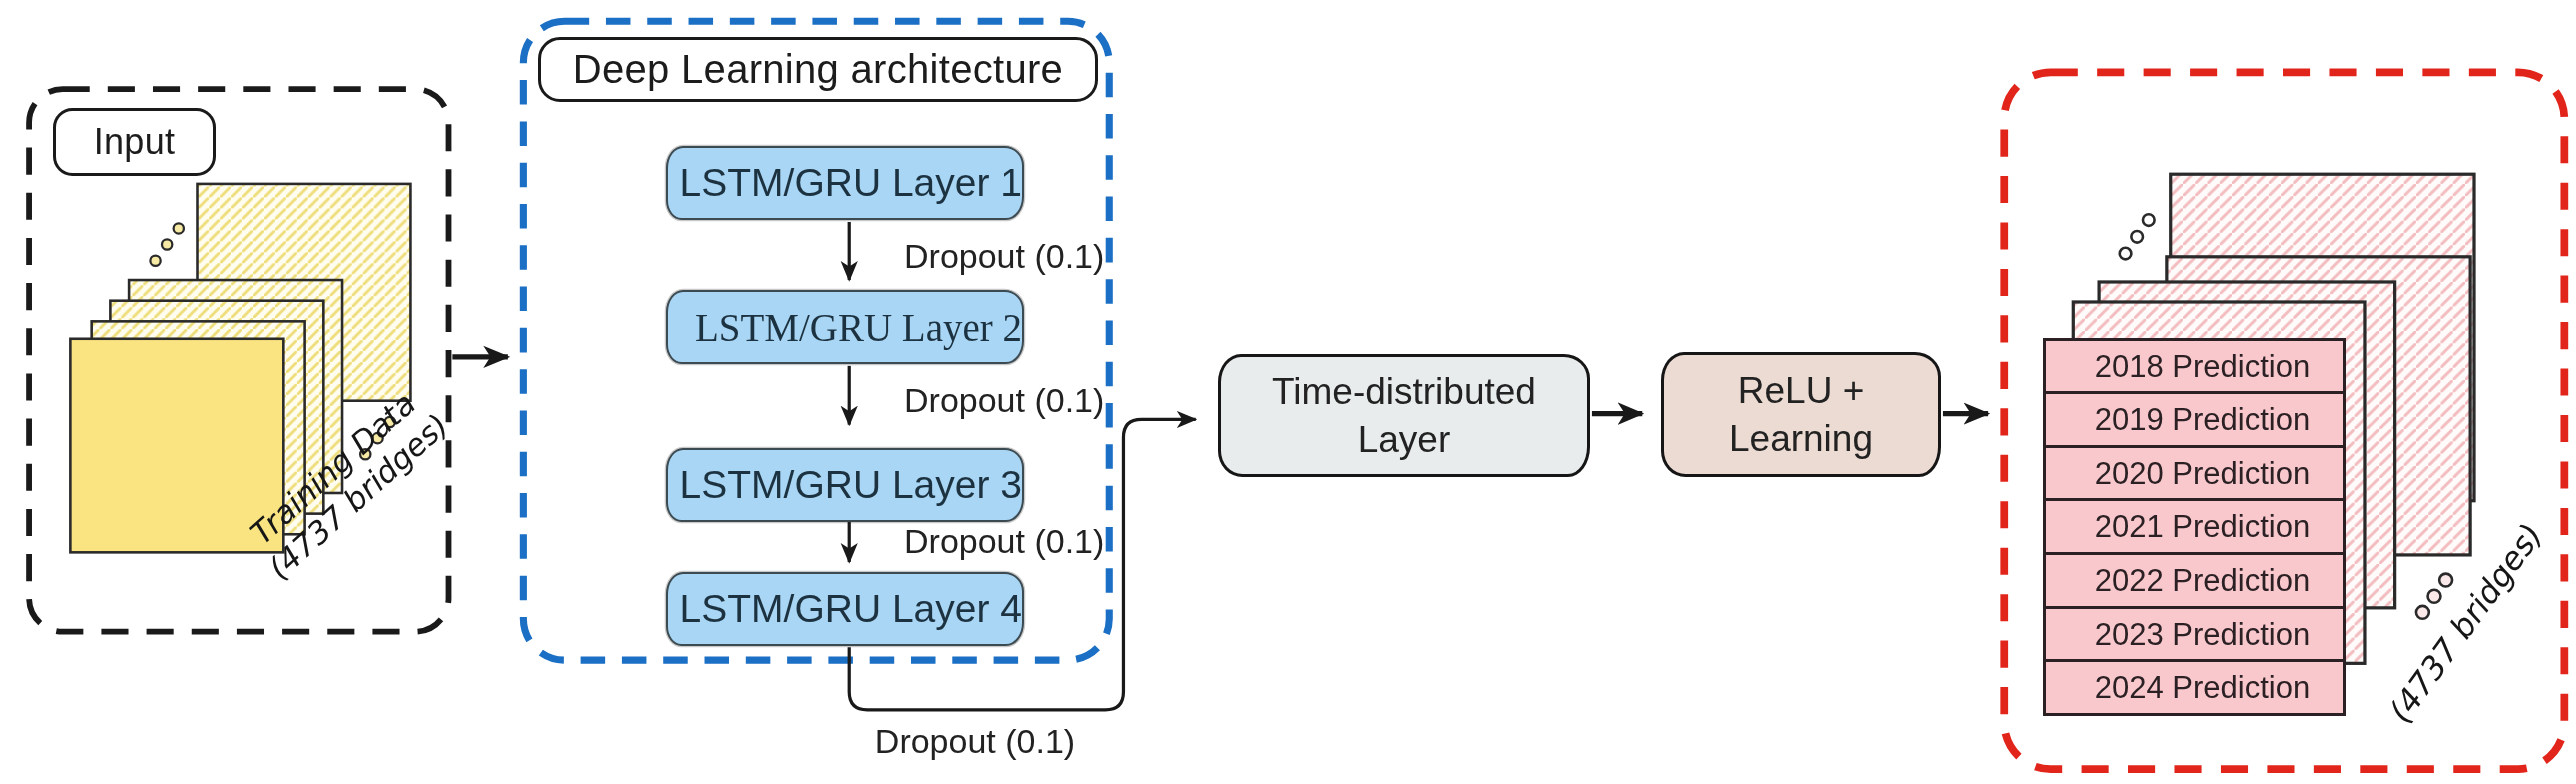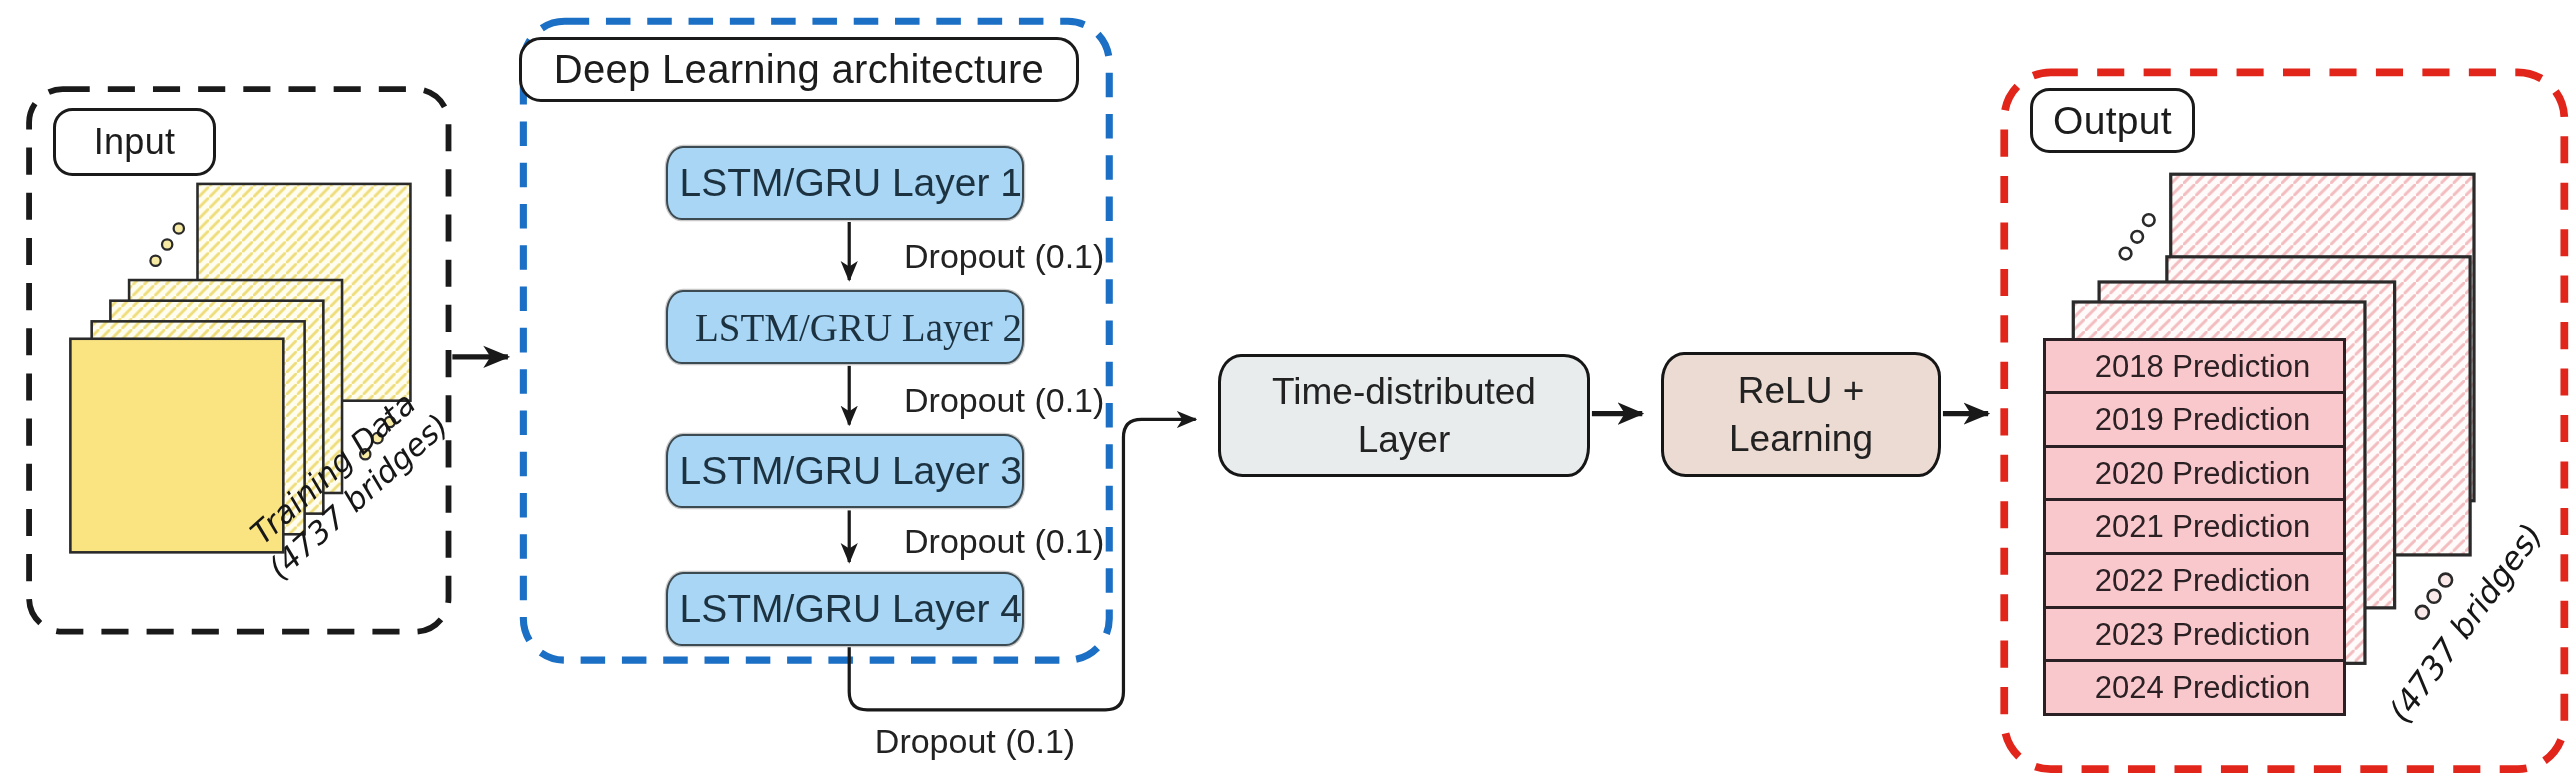--- a/index.html
+++ b/index.html
@@ -131,31 +131,31 @@
   </svg>
 
   <div class="abs pill" style="left:53px;top:108px;width:163px;height:68px;font-size:36px;">
     <span>Input</span>
   </div>
   <div class="abs handwriting" style="left:207px;top:445px;width:278px;transform:rotate(-42deg);">
     <div>Training Data</div>
     <div>(4737 bridges)</div>
   </div>
 
-  <div class="abs pill" style="left:519px;top:37px;width:560px;height:65px;font-size:40px;border-radius:22px;">
+  <div class="abs pill" style="left:538px;top:37px;width:560px;height:65px;font-size:40px;border-radius:22px;">
     <span>Deep Learning architecture</span>
   </div>
 
   <div class="abs lstm-box" style="top:146px;">
     <span>LSTM/GRU Layer 1</span>
   </div>
   <div class="abs lstm-box" style="top:290px;font-family:Liberation Serif, serif;">
     <span>LSTM/GRU Layer 2</span>
   </div>
-  <div class="abs lstm-box" style="top:434px;">
+  <div class="abs lstm-box" style="top:448px;">
     <span>LSTM/GRU Layer 3</span>
   </div>
   <div class="abs lstm-box" style="top:572px;">
     <span>LSTM/GRU Layer 4</span>
   </div>
 
   <div class="abs dropout-label" style="left:904px;top:237px;">Dropout (0.1)</div>
   <div class="abs dropout-label" style="left:904px;top:381px;">Dropout (0.1)</div>
   <div class="abs dropout-label" style="left:904px;top:522px;">Dropout (0.1)</div>
   <div class="abs dropout-label" style="left:846px;top:722px;width:258px;text-align:center;">Dropout (0.1)</div>
@@ -163,23 +163,20 @@
   <div class="abs proc-box" style="left:1218px;top:354px;width:372px;height:123px;background:#e8eced;">
     <div>Time-distributed</div>
     <div>Layer</div>
   </div>
 
   <div class="abs proc-box" style="left:1661px;top:352px;width:280px;height:125px;background:#ecdbd3;">
     <div>ReLU +</div>
     <div>Learning</div>
   </div>
 
-  <div class="abs pill" style="left:2030px;top:88px;width:165px;height:65px;font-size:39px;">
-    <span>Output</span>
-  </div>
 
   <div class="abs pred-row" style="top:338px;">2018 Prediction</div>
   <div class="abs pred-row" style="top:391px;">2019 Prediction</div>
   <div class="abs pred-row" style="top:445px;">2020 Prediction</div>
   <div class="abs pred-row" style="top:498px;">2021 Prediction</div>
   <div class="abs pred-row" style="top:552px;">2022 Prediction</div>
   <div class="abs pred-row" style="top:606px;">2023 Prediction</div>
   <div class="abs pred-row" style="top:659px;">2024 Prediction</div>
 
   <div class="abs handwriting" style="left:2327px;top:604px;width:278px;transform:rotate(-54deg);font-size:32px;">(4737 bridges)</div>

